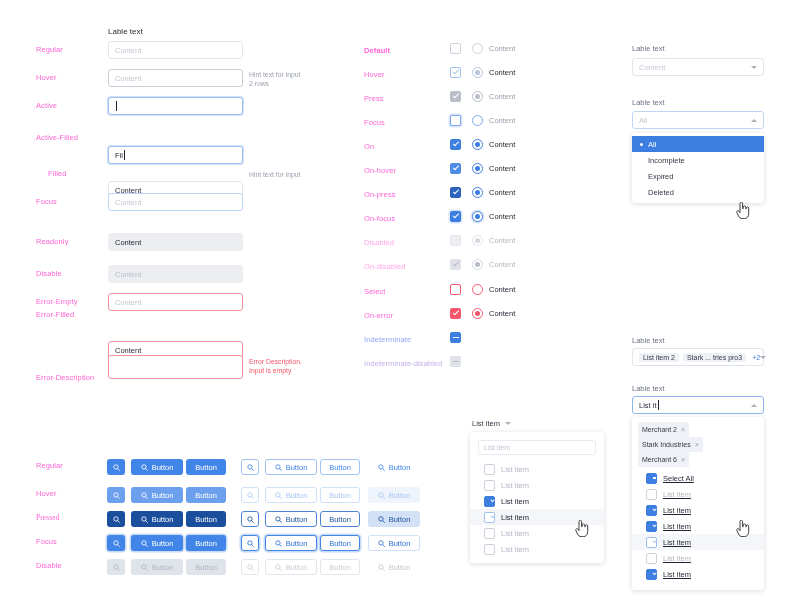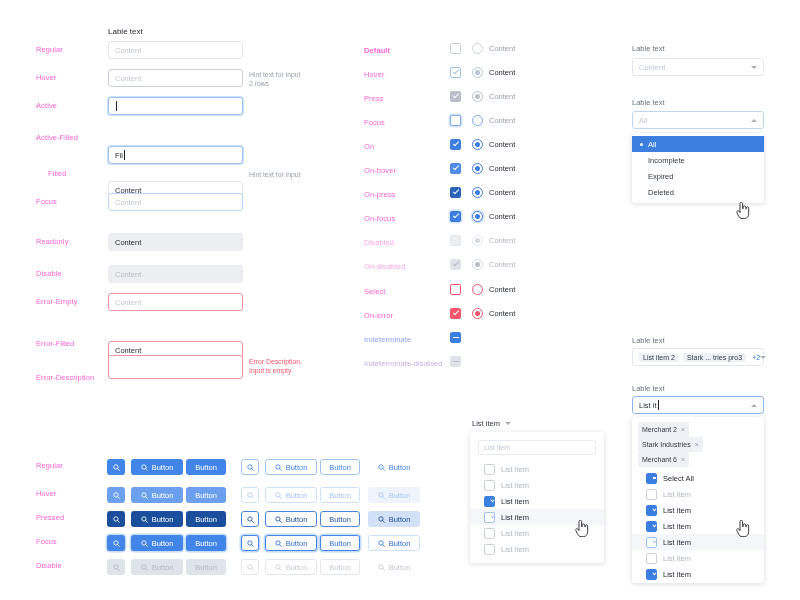--- a/index.html
+++ b/index.html
@@ -305,21 +305,21 @@
   <div class="abs state-label" style="left:36px; top:269px;">Disable</div>
   <div class="abs inp disable" style="left:108px; top:265px;">
     <span>Content</span>
   </div>
 
   <div class="abs state-label" style="left:36px; top:297px;">Error-Empty</div>
   <div class="abs inp err-empty" style="left:108px; top:293px;">
     <span>Content</span>
   </div>
 
-  <div class="abs state-label" style="left:36px; top:339px;">Error-Filled</div>
+  <div class="abs state-label" style="left:36px; top:310px;">Error-Filled</div>
   <div class="abs inp err filledtxt" style="left:108px; top:325px;">
     <span>Content</span>
   </div>
 
   <div class="abs state-label" style="left:36px; top:373px;">Error-Description</div>
   <div class="abs inp err" style="left:108px; top:355px; height:24px;">
     <span></span>
   </div>
   <div class="abs hint-error" style="left:249px; top:357px;">Error Description.
 Input is empty</div>
@@ -527,21 +527,21 @@
     <span class="caretdown"></span>
   </div>
 
   <div class="abs field-label" style="left:632px; top:384px;">Lable text</div>
   <div class="abs sel typing" style="left:632px; top:396px; width:132px;">
     <span>List it</span>
       <span class="caret"></span>
     <span class="caretup"></span>
   </div>
 
-  <div class="abs menu" style="left:632px; top:417px; width:132px; padding:5px 0 1px;">
+  <div class="abs menu" style="left:632px; top:417px; width:132px; padding:5px 0 8px;text-decoration:underline;">
     <div style="padding:0 6px 3px; line-height:13px;">
       <span class="tag">
           <span>Merchant 2</span>
           <span class="x">×</span>
         </span><span class="tag">
           <span>Stark Industries</span>
           <span class="x">×</span>
         </span><span class="tag">
           <span>Merchant 6</span>
           <span class="x">×</span>
@@ -710,21 +710,21 @@
       <div class="abs btn o-hover w-text" style="left:320px; top:487px;">
         <span>Button</span>
       </div>
       <div class="abs btn t-hover w-ghost" style="left:368px; top:487px;">
         <svg class="mag" viewBox="0 0 10 10">
           <circle cx="4.2" cy="4.2" r="3.1" fill="none" stroke="currentColor" stroke-width="1.2"></circle>
           <line x1="6.5" y1="6.5" x2="9.2" y2="9.2" stroke="currentColor" stroke-width="1.2" stroke-linecap="round"></line>
         </svg>
         <span>Button</span>
       </div>
-      <div class="abs state-label" style="left:36px; top:513px;">Pressed</div>
+      <div class="abs state-label" style="left:36px; top:513px;font-family:Liberation Serif, serif;">Pressed</div>
       <div class="abs btn p-pressed icononly" style="left:107px; top:511px;">
         <svg class="mag" viewBox="0 0 10 10">
           <circle cx="4.2" cy="4.2" r="3.1" fill="none" stroke="currentColor" stroke-width="1.2"></circle>
           <line x1="6.5" y1="6.5" x2="9.2" y2="9.2" stroke="currentColor" stroke-width="1.2" stroke-linecap="round"></line>
         </svg>
       </div>
       <div class="abs btn p-pressed w-icontext" style="left:131px; top:511px;">
         <svg class="mag" viewBox="0 0 10 10">
           <circle cx="4.2" cy="4.2" r="3.1" fill="none" stroke="currentColor" stroke-width="1.2"></circle>
           <line x1="6.5" y1="6.5" x2="9.2" y2="9.2" stroke="currentColor" stroke-width="1.2" stroke-linecap="round"></line>

